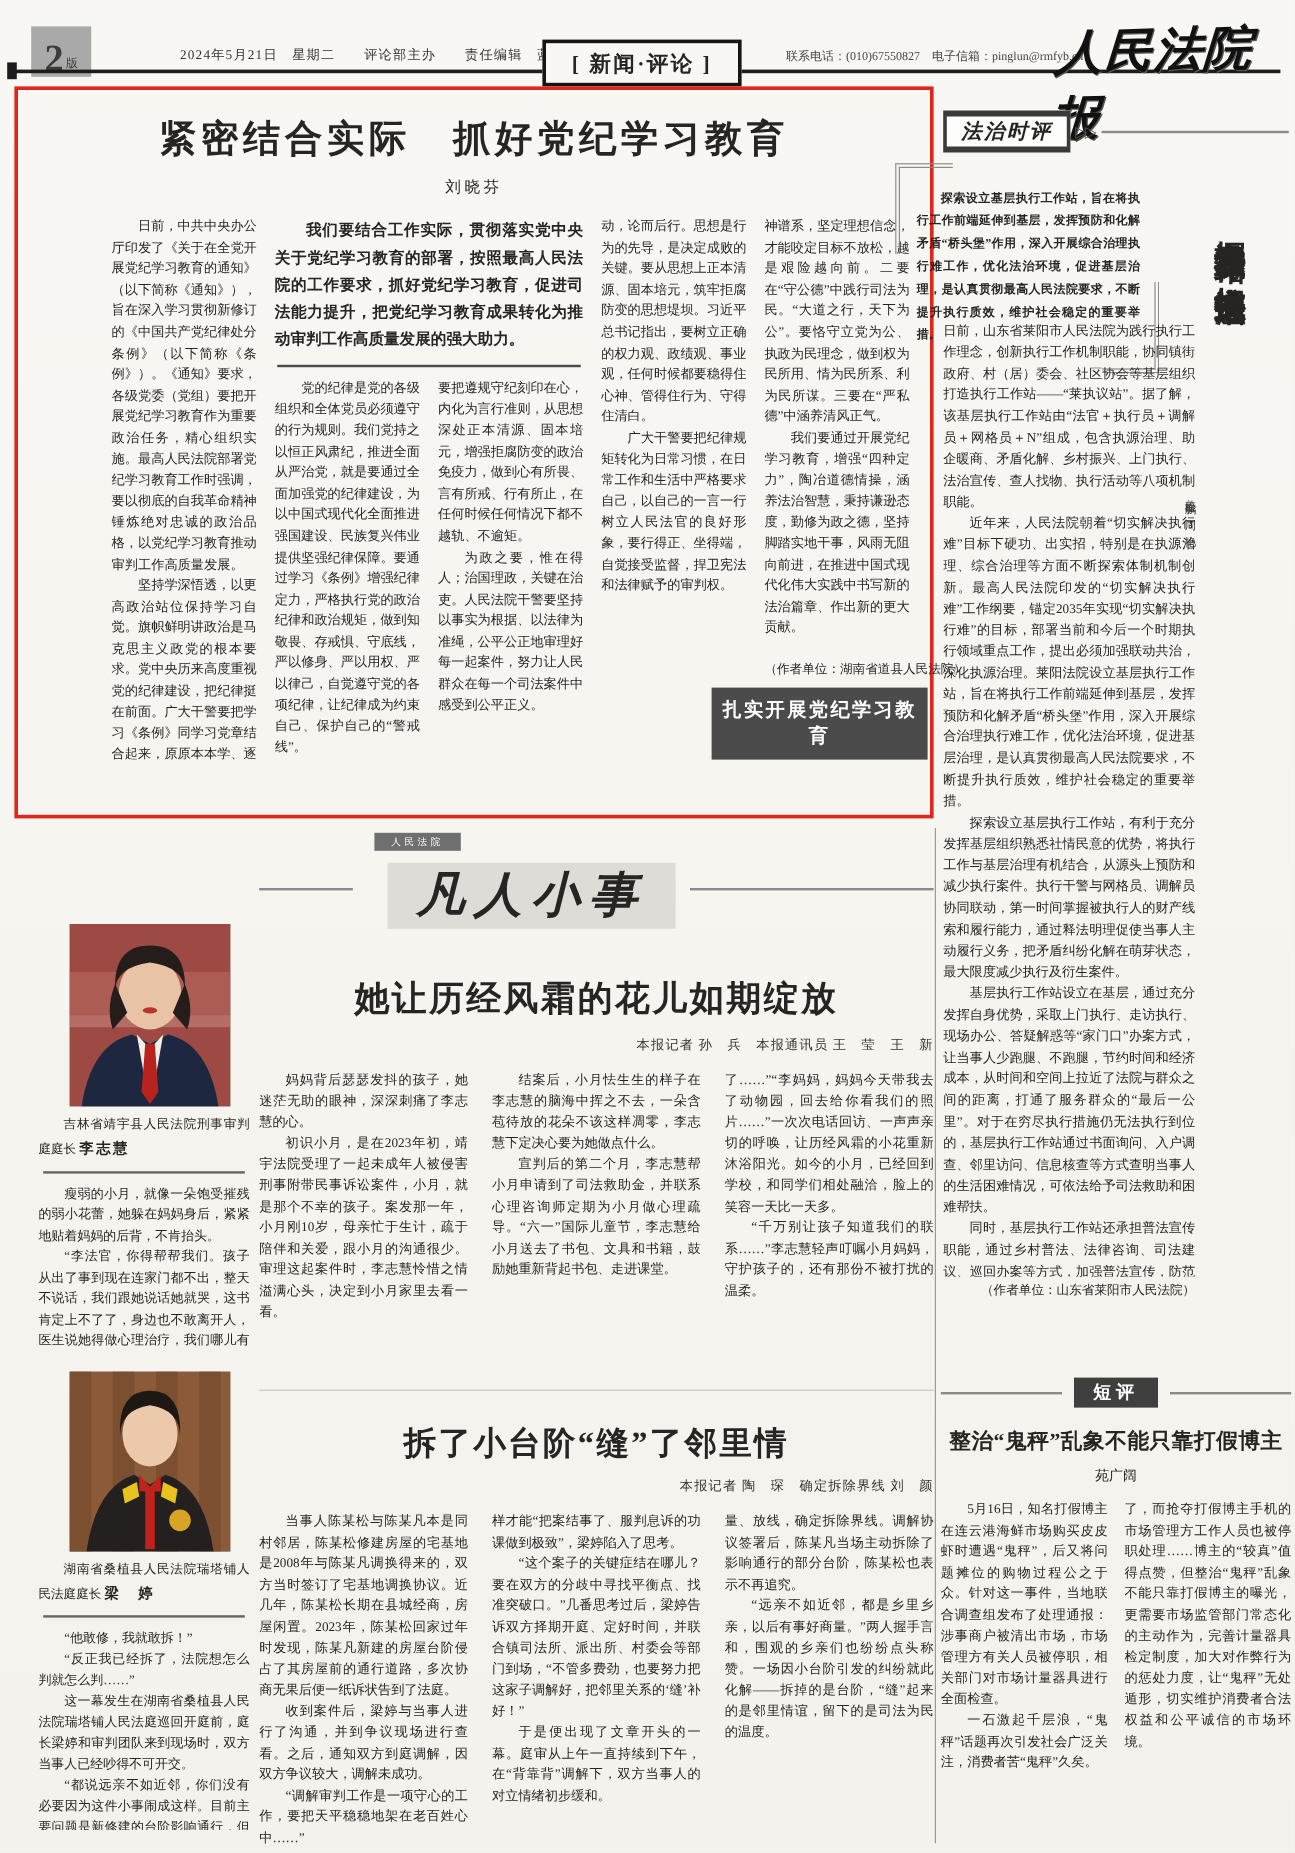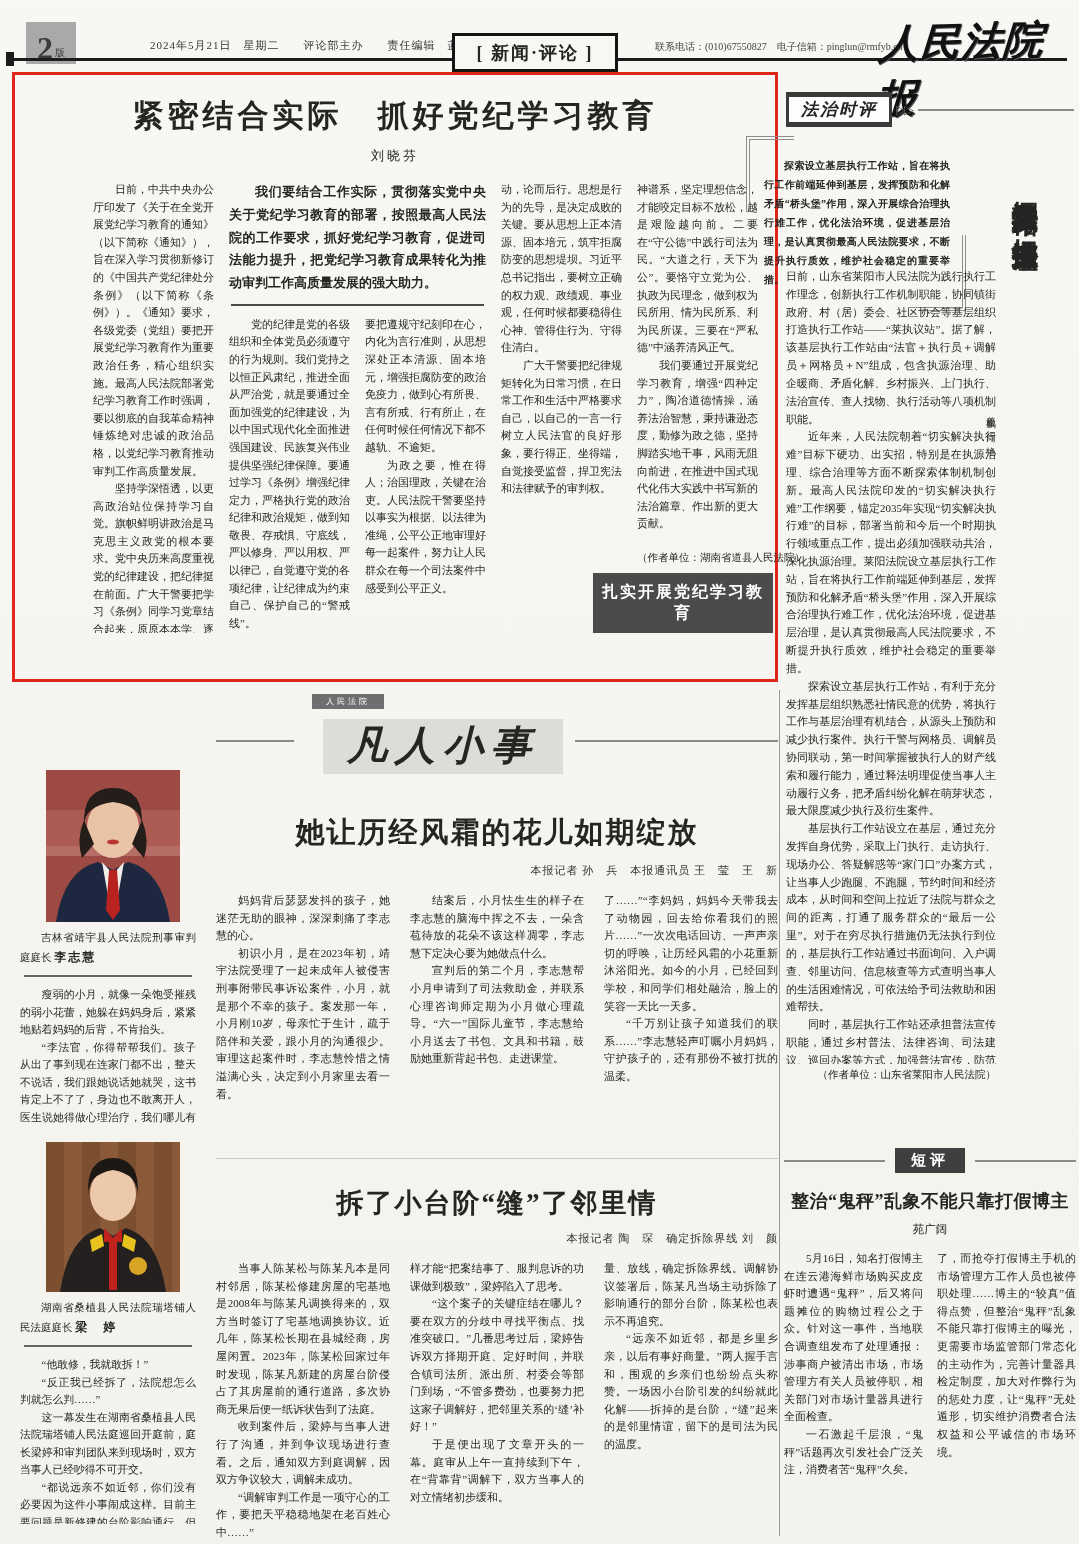--- a/index.html
+++ b/index.html
@@ -62,21 +62,21 @@
   .review-paras{height:796px;overflow:hidden;font-size:11px;line-height:1.62;text-align:justify;}
   .review-paras p{margin:0;text-indent:2em;}
   .review-attr{font-size:10.5px;text-align:right;margin-top:4px;}
   .vert-title{position:absolute;left:1004px;top:180px;height:578px;writing-mode:vertical-rl;
     font-size:26px;font-weight:bold;letter-spacing:1px;line-height:1.6;overflow:hidden;}
   .vert-authors{position:absolute;left:984px;top:408px;height:130px;writing-mode:vertical-rl;
     font-size:9.5px;color:#333;letter-spacing:2px;}
   
   .vdivider{position:absolute;left:779px;top:690px;width:1px;height:846px;background:#9a9a9a;}
   .people{position:absolute;left:16px;top:690px;width:762px;height:850px;}
-  .photos{position:absolute;left:4px;top:80px;width:176px;}
+  .photos{position:absolute;left:16px;top:80px;width:176px;}
   .photo{width:134px;margin-left:26px;display:block;background:#777;}
   .photo-caption{font-size:10.5px;line-height:1.7;margin-top:7px;text-align:justify;text-indent:2em;}
   .photo-caption b{font-size:12px;letter-spacing:2px;}
   .caption-rule{height:2px;background:#666;margin:8px 4px 9px 4px;}
   .photo-text{font-size:10.8px;line-height:1.62;text-align:justify;overflow:hidden;}
   .photo-text p{margin:0;text-indent:2em;}
   .photo-text.t1{max-height:142px;}
   .photo-text.t2{max-height:168px;}
   .photo2-wrap{margin-top:14px;}
   .people-main{position:absolute;left:200px;top:0;width:562px;}

